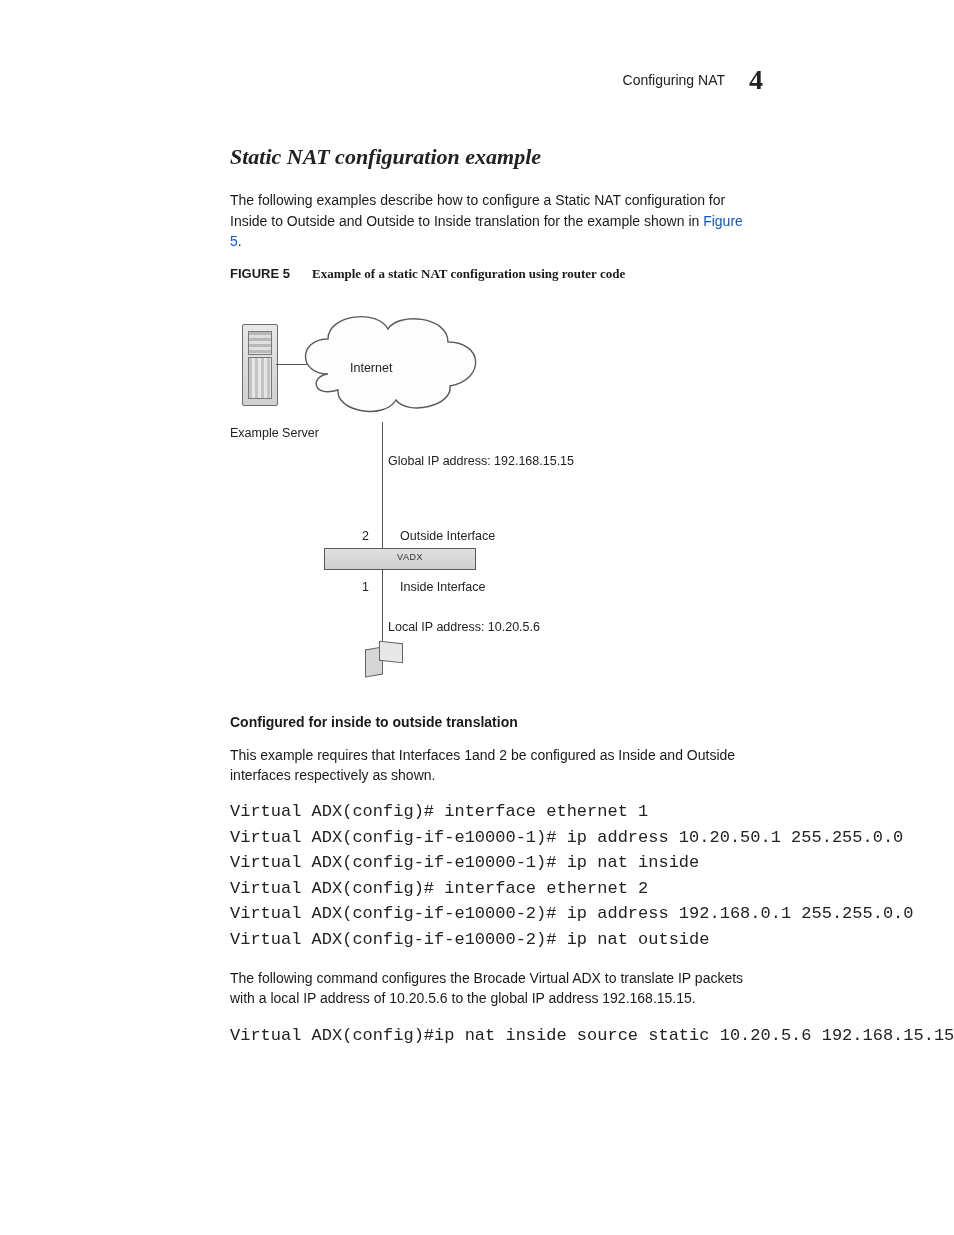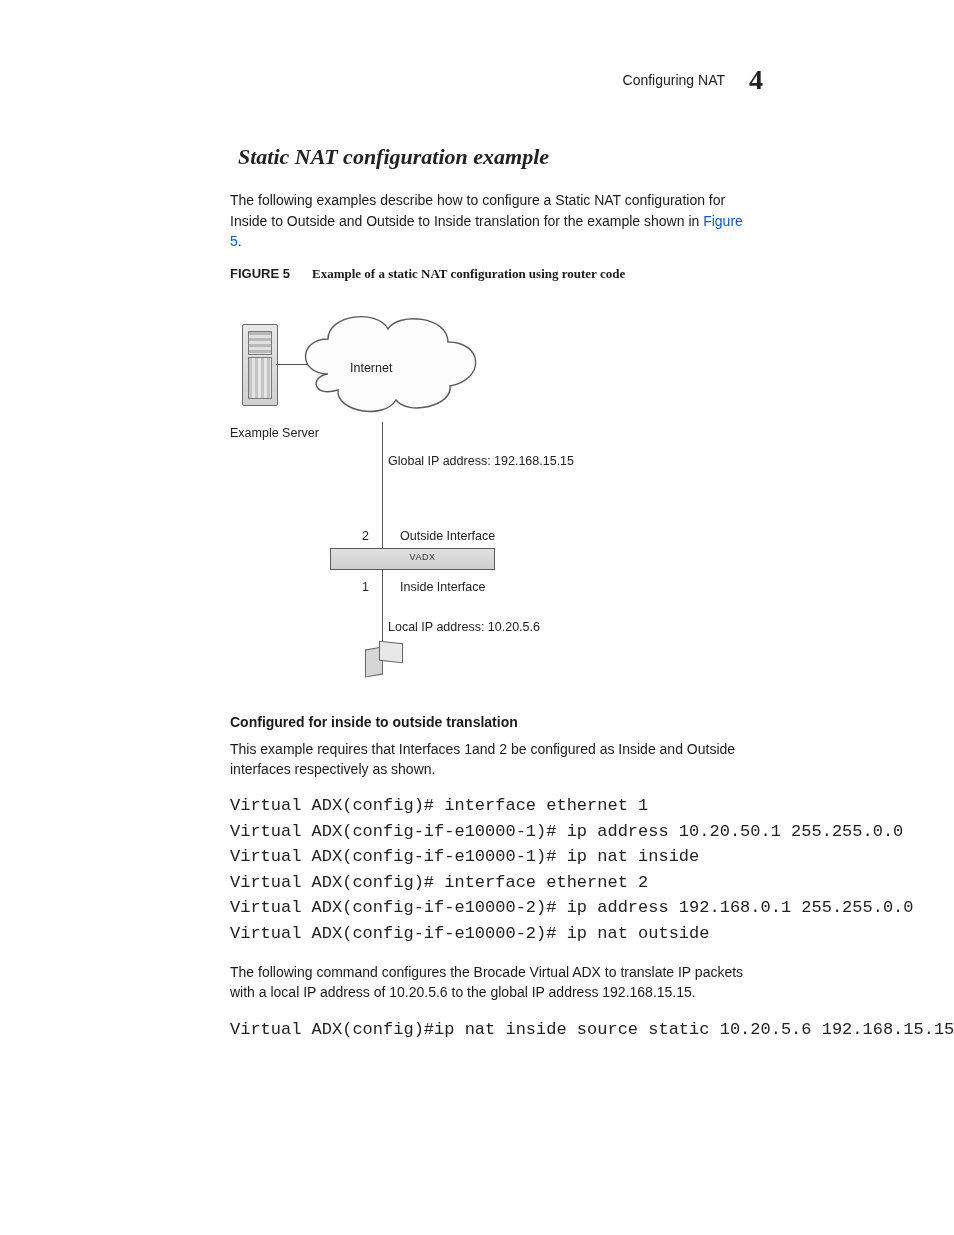--- a/index.html
+++ b/index.html
@@ -37,21 +37,21 @@
   }
   .content {
     margin-left: 150px; 
     margin-right: 10px;
   }
   h2.section {
     font-family: Georgia, "Times New Roman", serif;
     font-style: italic;
     font-weight: 600;
     font-size: 22px;
-    margin: 0 0 18px 8px;
+    margin: 0 0 18px 0;
     color: #222;
   }
   p.body {
     margin: 0 0 14px 0;
   }
   a.xref {
     color: #0b57d0;
     text-decoration: none;
   }
   .figcaption {
@@ -133,27 +133,26 @@
     left: 170px;
     top: 233px;
   }
   .port2 {
     left: 132px;
     top: 233px;
     font-size: 11px;
   }
   .vadx-box {
     position: absolute;
-    left: 100px;
+    left: 94px;
     top: 254px;
     width: 150px;
     height: 20px;
     border: 1.5px solid #5a5a5a;
     background: linear-gradient(#e0e0e0, #cfcfcf);
-    padding-left: 13px;
   }
   .vadx-box .vadx {
     position: absolute;
     right: -20px;
     left: 0;
     text-align: center;
     top: 2px;
     font-size: 9px;
     letter-spacing: 0.5px;
     color: #333;
@@ -202,21 +201,21 @@
     position: absolute;
     left: 14px; top: 0;
     width: 22px; height: 18px;
     border: 1px solid #666;
     background: #e8e8e8;
     transform: skewY(6deg);
   }
   h4.subhead {
     font-size: 14px;
     font-weight: 700;
-    margin: 14px 0 6px 0;
+    margin: 14px 0 12px 0;
   }
   pre.cli {
     font-family: "Courier New", Courier, monospace;
     font-size: 17px;
     line-height: 1.5;
     white-space: pre;
     margin: 10px 0 16px 0;
     color: #222;
   }
 </style>

